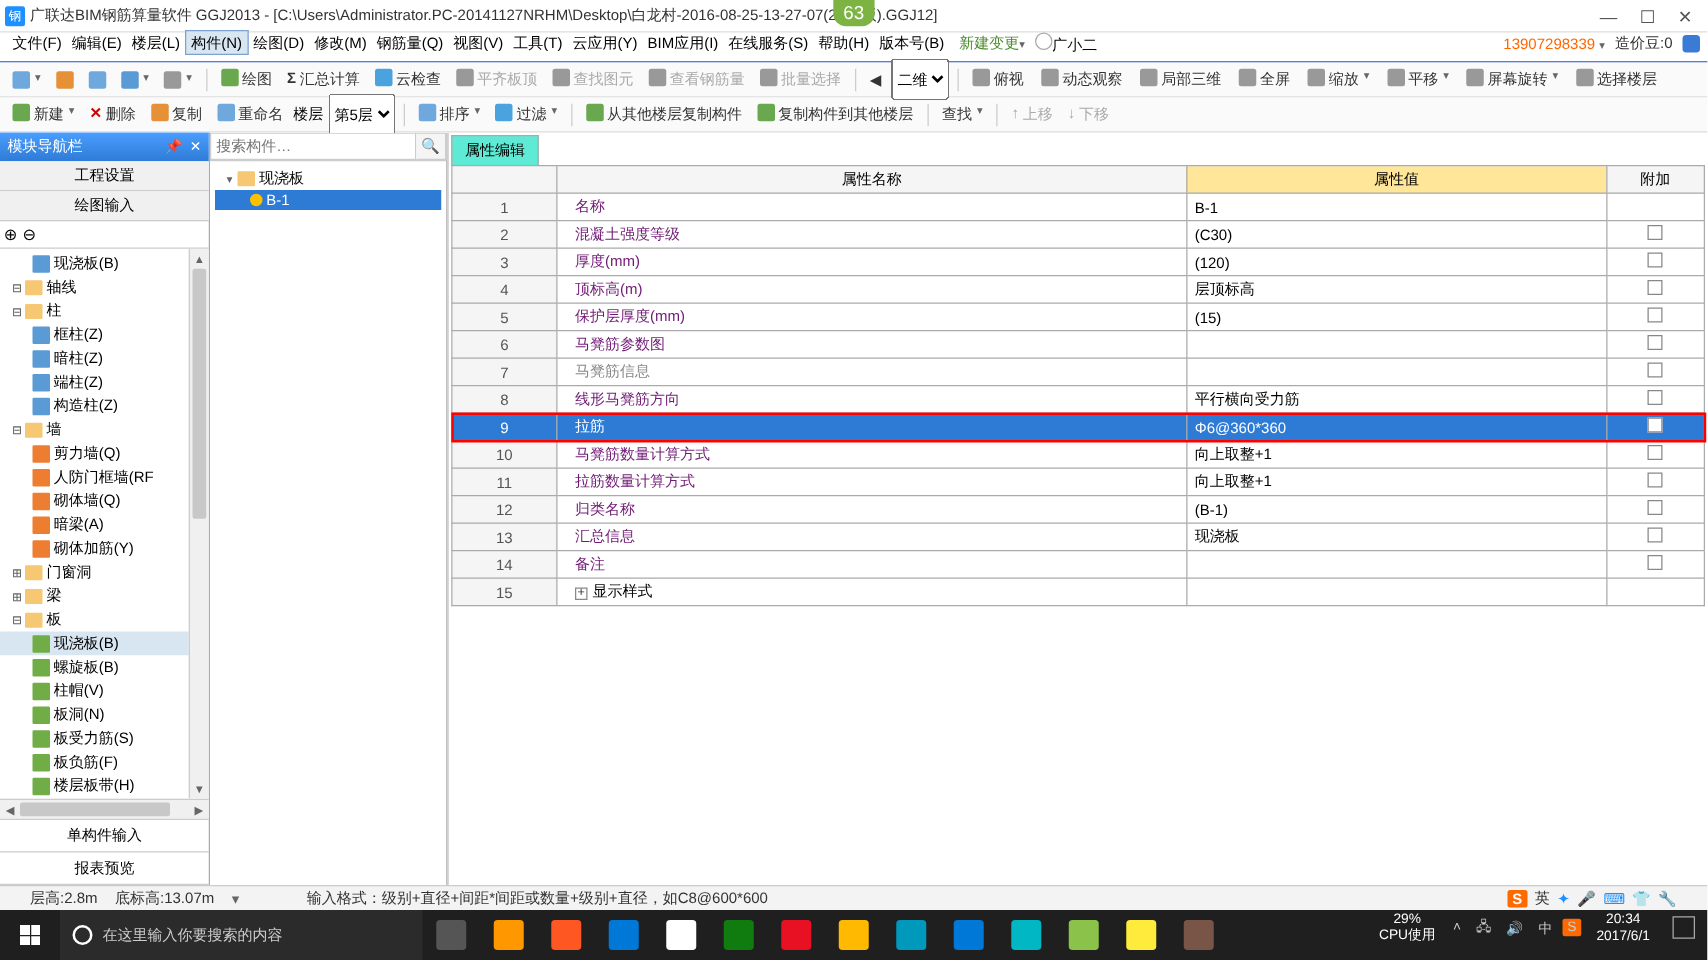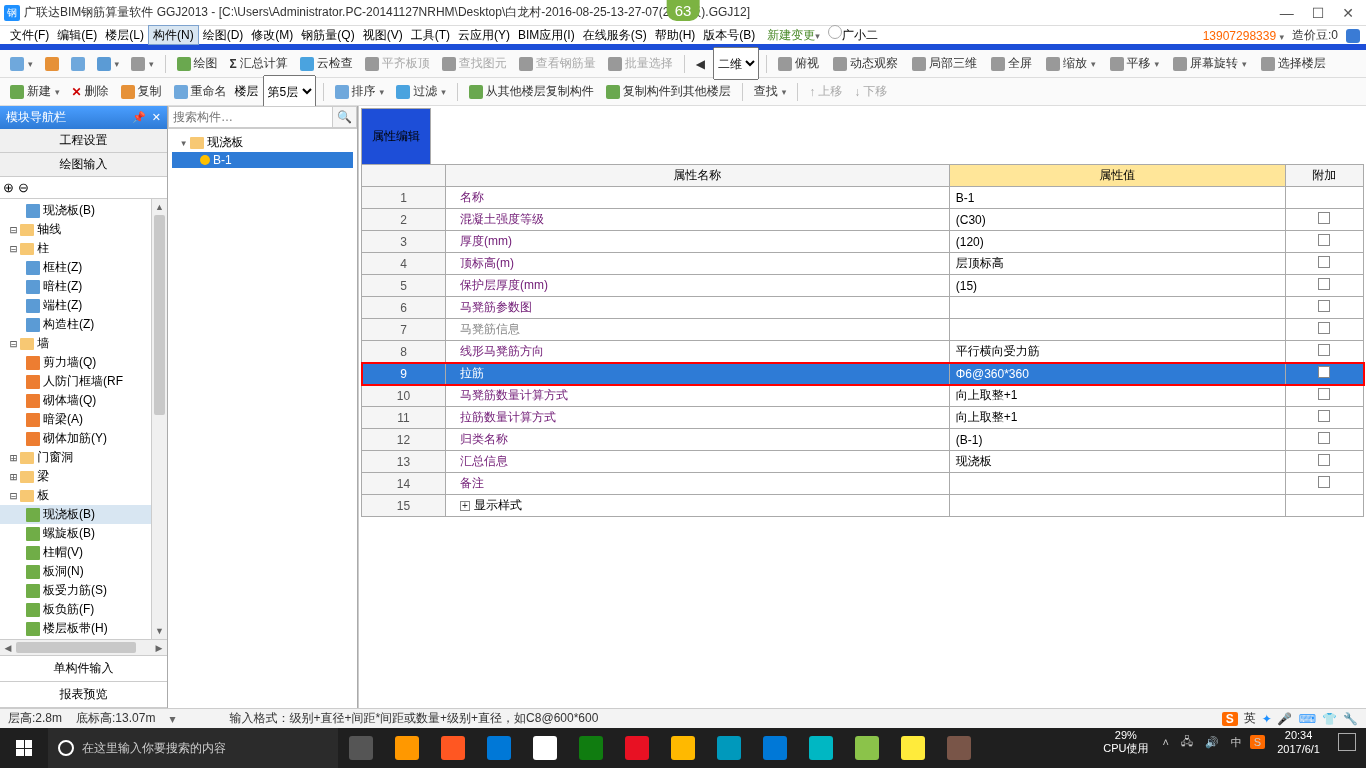--- a/index.html
+++ b/index.html
@@ -7,33 +7,33 @@
 
 
 .titlebar { height: 26px; background: #fff; display: flex; align-items: center; padding: 0 4px; border-bottom: 1px solid #ddd; }
 .titlebar .app-icon { width: 16px; height: 16px; background: #1e90ff; color: #fff; font-size: 10px; display: inline-flex; align-items: center; justify-content: center; border-radius: 2px; margin-right: 4px; }
 .titlebar .title-text { flex: 0 0 auto; color: #333; white-space: nowrap; }
 .titlebar .bubble { position: absolute; left: 50%; top: 0; transform: translateX(-50%); background: #7cb342; color: #fff; padding: 2px 8px; border-radius: 0 0 10px 10px; font-size: 15px; }
 .titlebar .win-btns { margin-left: auto; display: flex; gap: 18px; padding-right: 8px; }
 .titlebar .win-btns span { font-size: 14px; color: #555; cursor: pointer; }
 
 
-.menubar { height: 24px; display: flex; align-items: flex-end; padding: 0 6px; gap: 8px; border-bottom: 6px solid #1d4ed8; }
+.menubar { height: 24px; display: flex; align-items: flex-start; padding: 0 6px; gap: 8px; border-bottom: 1px solid #1d4ed8; }
 .menubar .menu-item { padding: 2px 4px; cursor: pointer; }
 .menubar .menu-item.active { background: #d8e6f2; border: 1px solid #7da2ce; }
 .menubar .right { margin-left: auto; display: flex; align-items: center; gap: 8px; }
 .menubar .right .uid { color: #ff6600; }
 .menubar .right .credit { color: #333; }
 .menubar .teddy { width: 14px; height: 14px; background: #3a7bd5; border-radius: 3px; display: inline-block; }
 .menubar .new-change { color: #4a8a2a; }
 .menubar .avatar { width: 14px; height: 14px; border: 1px solid #aaa; border-radius: 50%; display: inline-block; }
 
 
 .toolbar { height: 28px; display: flex; align-items: center; padding: 0 6px; gap: 4px; border-bottom: 1px solid #ddd; background: #fafafa; }
-.toolbar .tb-btn { padding: 2px 4px; cursor: pointer; display: inline-flex; align-items: center; gap: 3px; color: #333; }
+.toolbar .tb-btn { padding: 2px 4px; cursor: pointer; display: inline-flex; gap: 3px; color: #333; }
 .toolbar .tb-btn.dropdown::after { content: "▾"; font-size: 9px; color: #666; margin-left: 1px; }
 .toolbar .sep { width: 1px; height: 18px; background: #ccc; margin: 0 3px; }
 .toolbar .icn { width: 14px; height: 14px; display: inline-block; background: #6fa8dc; border-radius: 2px; }
 .toolbar .icn.orange { background: #e69138; }
 .toolbar .icn.green { background: #6aa84f; }
 .toolbar .icn.gray { background: #999; }
 .toolbar select { height: 33px; font-size: 12px; }
 .toolbar .gray-text { color: #aaa; }
 
 
@@ -68,39 +68,39 @@
 .mid-tree { flex: 1; padding: 4px; }
 .mid-tree .mt-item { padding: 1px 4px; cursor: pointer; display: flex; align-items: center; gap: 3px; }
 .mid-tree .mt-item.l1 { padding-left: 8px; }
 .mid-tree .mt-item.l2 { padding-left: 28px; }
 .mid-tree .mt-item.selected { background: #2e7bd6; color: #fff; }
 .mid-tree .fold { font-family: monospace; color: #666; }
 .mid-tree .dot { width: 10px; height: 10px; background: #ffc000; border-radius: 50%; display: inline-block; }
 
 
 .prop-panel { flex: 1; display: flex; flex-direction: column; border-left: 1px solid #ccc; }
-.prop-tab { padding: 19px 10px; border: 1px solid #aaa; border-bottom: none; background: #1d4ed8; width: fit-content; margin: 2px 0 0 2px; }
+.prop-tab { padding: 3px 10px; border: 1px solid #aaa; border-bottom: none; background: #5eead4; width: fit-content; margin: 2px 0 0 2px; }
 .prop-table { border-collapse: collapse; margin: 0 2px; }
 .prop-table th, .prop-table td { border: 1px solid #aaa; padding: 2px 6px; height: 18px; font-size: 12px; }
 .prop-table th { background: #f5f5f5; font-weight: normal; text-align: center; }
 .prop-table th.val { background: #ffe699; }
 .prop-table .rownum { width: 30px; text-align: center; background: #f5f5f5; color: #555; }
 .prop-table .pname { width: 180px; color: #701a75; padding-left: 14px; }
 .prop-table .pname.gray { color: #888; }
 .prop-table .pname.black { color: #000; }
 .prop-table .pval { width: 120px; }
 .prop-table .pattach { width: 28px; text-align: center; }
 .prop-table tr.selected td { background: #2e7bd6; color: #fff; }
 .prop-table tr.selected .pname { color: #fff; }
 .prop-table tr.highlight { outline: 2px solid #ff0000; outline-offset: -1px; }
 .prop-table .chk { width: 12px; height: 12px; border: 1px solid #888; display: inline-block; background: #fff; }
 .prop-table .expand { width: 10px; height: 10px; border: 1px solid #888; display: inline-block; text-align: center; line-height: 8px; font-size: 10px; margin-right: 4px; color: #333; }
 
 
-.statusbar { height: 20px; background: #f3f3f3; border-top: 1px solid #ccc; display: flex; align-items: center; padding: 0 8px; gap: 14px; font-size: 12px; color: #333; }
+.statusbar { height: 20px; background: #f3f3f3; border-top: 1px solid #ccc; display: flex; align-items: center; padding: 0 24px; gap: 14px; font-size: 12px; color: #333; }
 .statusbar .status-right { margin-left: auto; display: flex; align-items: center; gap: 6px; }
 .statusbar .sogou { background: #ff6a00; color: #fff; padding: 0 4px; border-radius: 2px; font-weight: bold; }
 
 
 .taskbar { height: 40px; background: #1f1f1f; display: flex; align-items: flex-start; color: #fff; }
 .taskbar .tb-start { width: 48px; height: 40px; display: flex; align-items: center; justify-content: center; cursor: pointer; }
 .taskbar .win-logo { width: 16px; height: 16px; display: grid; grid-template: 1fr 1fr / 1fr 1fr; gap: 1px; }
 .taskbar .win-logo span { background: #fff; }
 .taskbar .tb-search { display: flex; align-items: center; background: #2b2b2b; height: 40px; padding: 0 10px; width: 290px; color: #ccc; gap: 8px; }
 .taskbar .tb-search .circ { width: 16px; height: 16px; border: 2px solid #fff; border-radius: 50%; }

